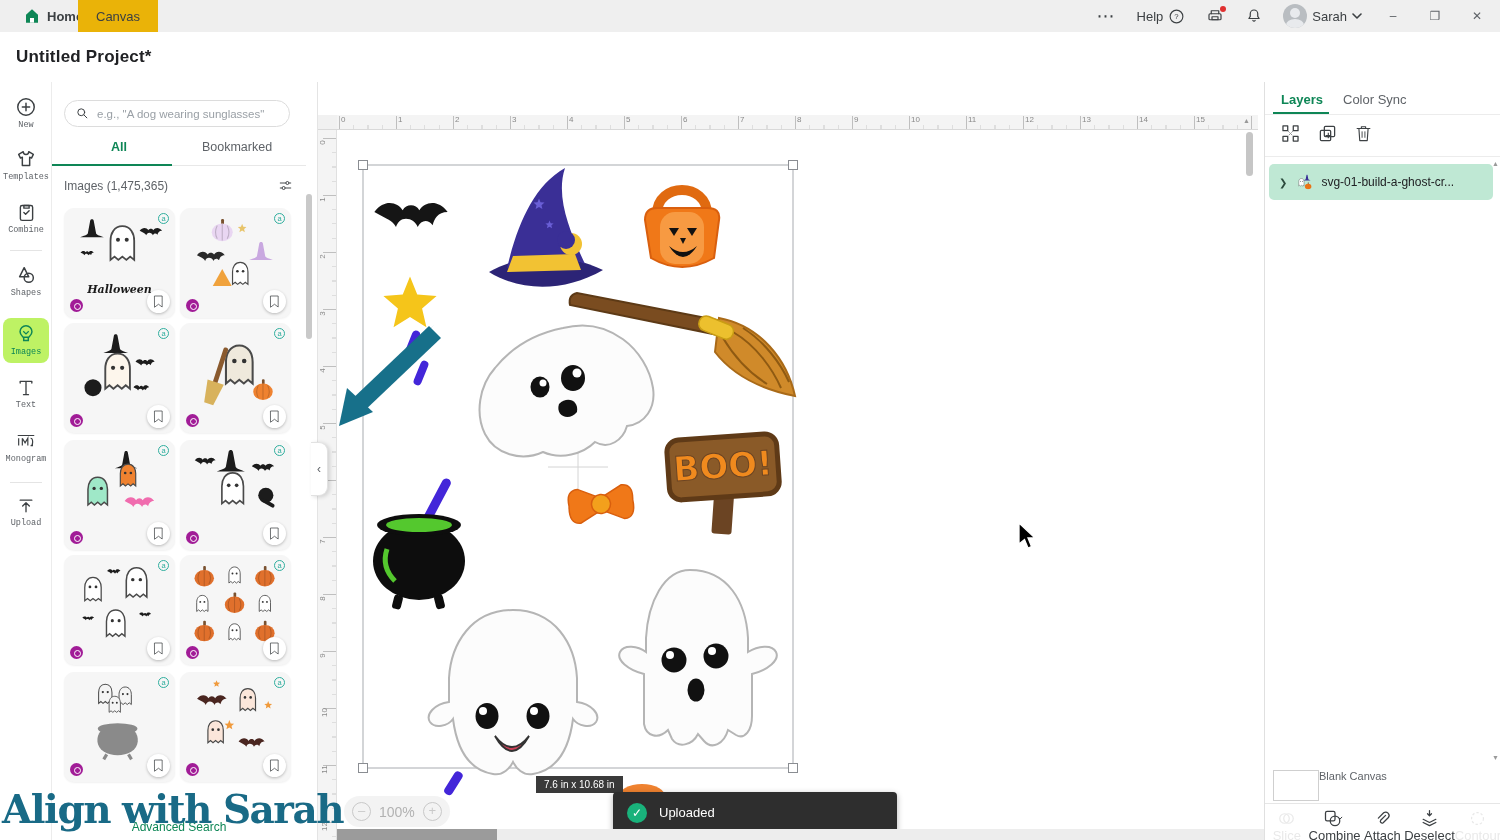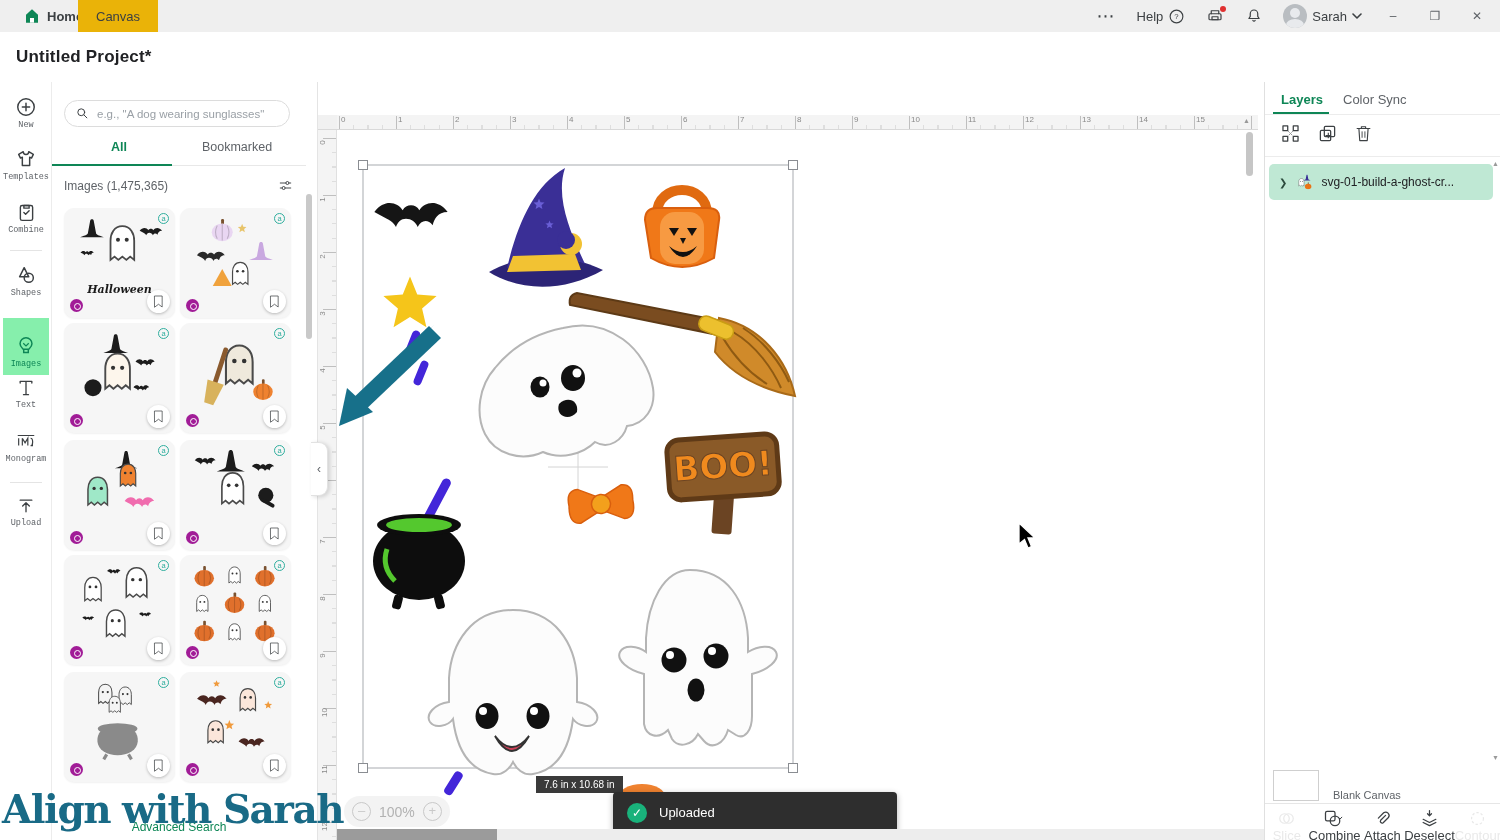--- a/index.html
+++ b/index.html
@@ -39,21 +39,21 @@
   .valbox { position:absolute; top:17px; height:20px; border:1px solid #cfcfcf; border-radius:3px; font-size:11px; color:#202124; display:flex; align-items:center; }
   .valbox .v { padding-left:5px; flex:1; }
   .stepper { width:11px; border-left:1px solid #e0e0e0; height:100%; display:flex; flex-direction:column; align-items:center; justify-content:center; font-size:5px; color:#8a8a8a; line-height:5px; }
   .axis-lbl { position:absolute; top:21px; font-size:10px; color:#8f8f8f; }
   .caret { font-size:8px; color:#5f6368; }
 
   
   #rail { position:absolute; left:0; top:82px; width:52px; height:758px; background:#fff; border-right:1px solid #ececec; }
   .rail-item { position:absolute; left:3px; width:46px; text-align:center; color:#5f6368; cursor:pointer;font-family:Liberation Mono, monospace; }
   .rail-item .rlbl { font-size:8.5px; display:block; margin-top:2px; }
-  .rail-item.active { background:#86efac; border-radius:0; color:#0e8656; padding:17px 0 6px; }
+  .rail-item.active { background:#bef264; border-radius:8px; color:#0e8656; padding:5px 0 6px; }
   .rail-div { position:absolute; left:10px; width:32px; height:1px; background:#e4e4e4; }
 
   
   #images-panel { position:absolute; left:52px; top:82px; width:266px; height:758px; background:#fff; border-right:1px solid #e4e4e4; }
   #search-pill { position:absolute; left:12px; top:18px; width:226px; height:27px; border:1px solid #dcdcdc; border-radius:14px; display:flex; align-items:center; gap:7px; padding:0 10px; }
   #search-pill input { border:none; outline:none; font-size:11.5px; color:#3c4043; width:180px; font-family:"Liberation Sans",sans-serif; background:transparent; }
   #search-pill input::placeholder { color:#9aa0a6; }
   .ptabs { position:absolute; top:58px; left:0; width:254px; height:26px; border-bottom:1px solid #e8e8e8; }
   .ptab { position:absolute; top:0; width:114px; text-align:center; font-size:12.5px; color:#5f6368; cursor:pointer; }
   .ptab.active { color:#0e8656; font-weight:700; }
@@ -106,21 +106,21 @@
   .ltab { position:absolute; top:10px; font-size:13px; color:#5f6368; cursor:pointer; }
   .ltab.active { color:#0e8656; font-weight:700; }
   #ltab-underline { position:absolute; left:8px; top:30px; width:56px; height:2px; background:#0e8656; }
   #lp-div1 { position:absolute; left:0; top:32px; width:236px; height:1px; background:#ececec; }
   #lp-icons { position:absolute; left:16px; top:42px; display:flex; gap:18px; }
   #lp-div2 { position:absolute; left:0; top:74px; width:236px; height:1px; background:#ececec; }
   #layer-item { position:absolute; left:4px; top:82px; width:224px; height:36px; background:#bfe8d4; border-radius:5px; display:flex; align-items:center; gap:8px; padding-left:10px; cursor:pointer; }
   #layer-item .chev { font-size:10px; color:#2b4a3c; }
   #layer-name { font-size:12px; color:#202124; }
   .lscroll { position:absolute; left:227px; font-size:7px; color:#9a9a9a; }
-  #blank-row { position:absolute; left:8px; top:688px; display:flex; align-items:flex-end; gap:14px; }
+  #blank-row { position:absolute; left:8px; top:688px; display:flex; align-items:flex-start; }
   #blank-swatch { width:46px; height:31px; background:#fff; border:1px solid #cfcfcf; }
   #blank-label { font-size:11px; color:#5f6368; }
   #lp-bottom { position:absolute; left:0; top:721px; width:236px; height:37px; border-top:1px solid #e6e6e6; display:flex; }
   .act { flex:1; text-align:center; padding-top:3px; cursor:pointer; }
   .act .albl { display:block; font-size:13px; color:#3c4043; margin-top:0px; }
   .act.grayed .albl { color:#c0c0c0; }
 
   
   #watermark { position:absolute; left:2px; top:786px; font-family:"DejaVu Serif",serif; font-weight:700; font-size:39px; letter-spacing:-1.5px; color:#196a86; z-index:50; white-space:nowrap; }
 

